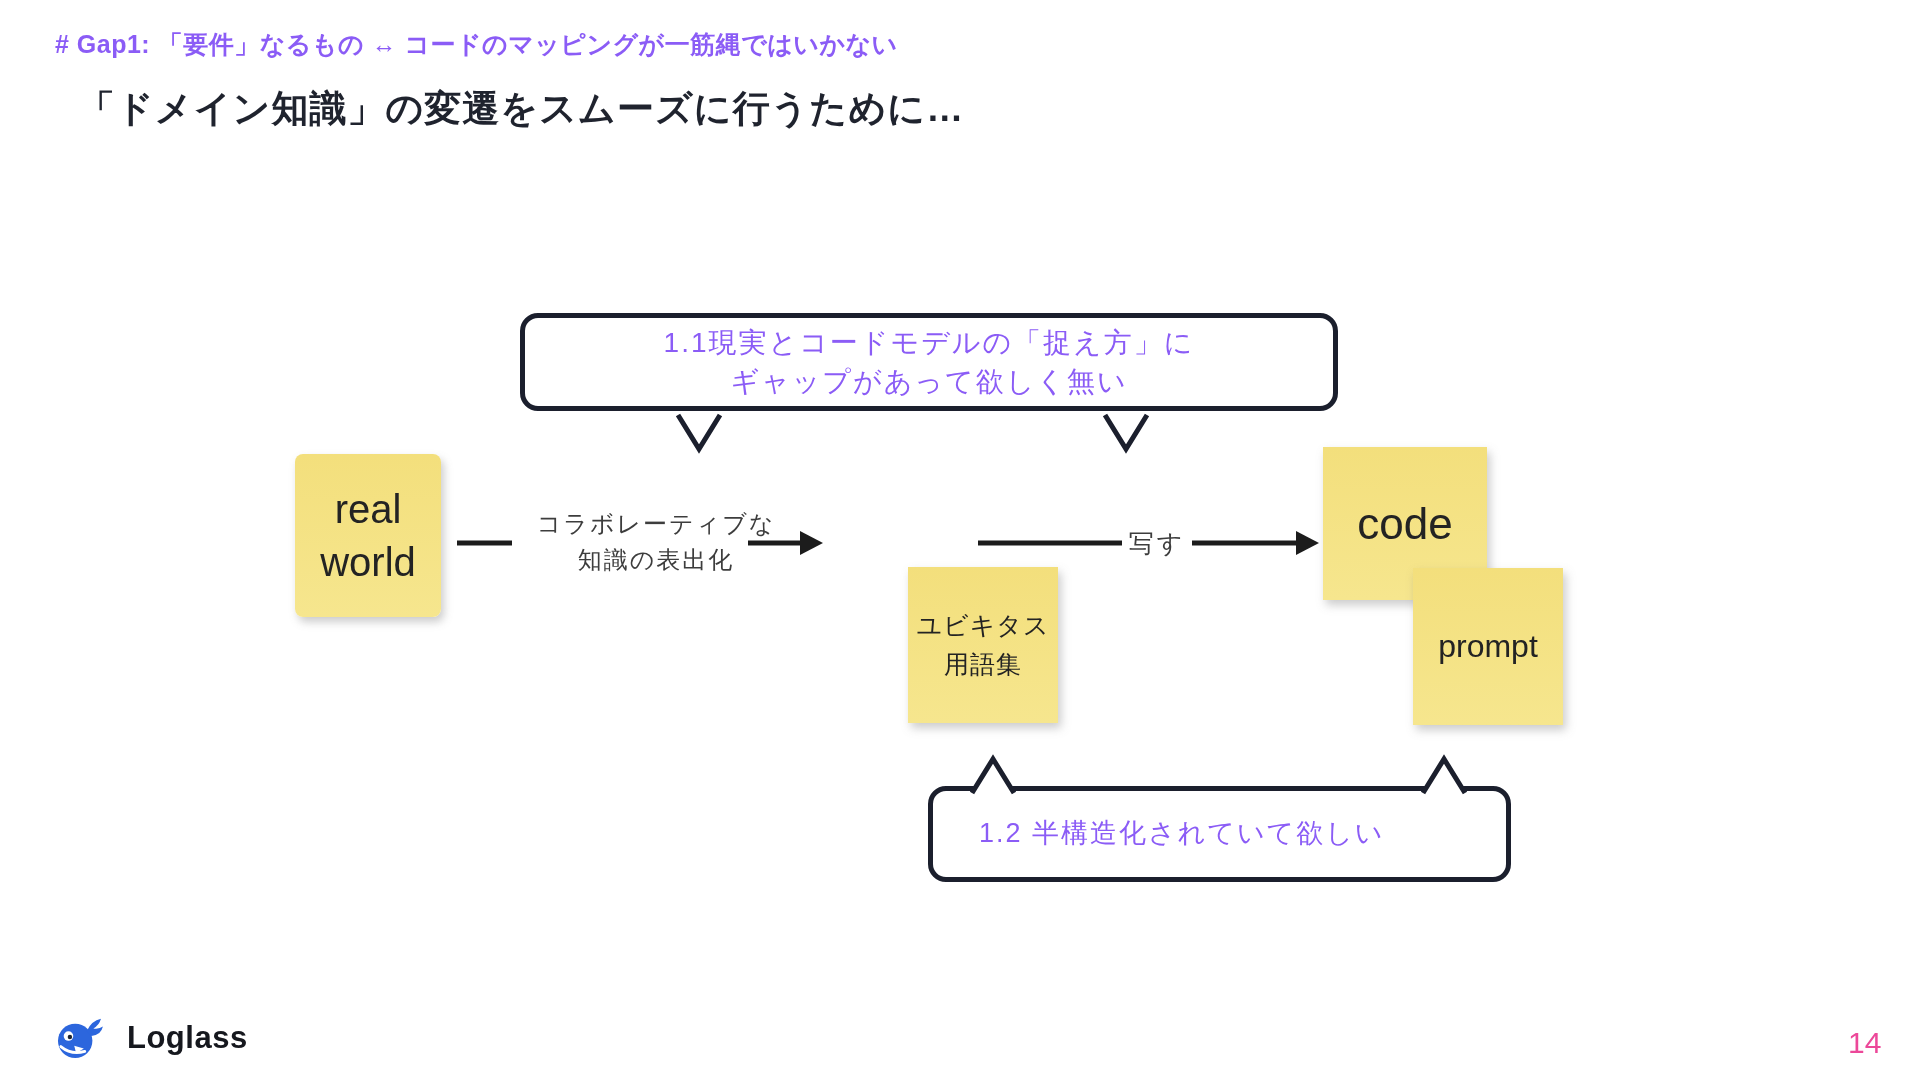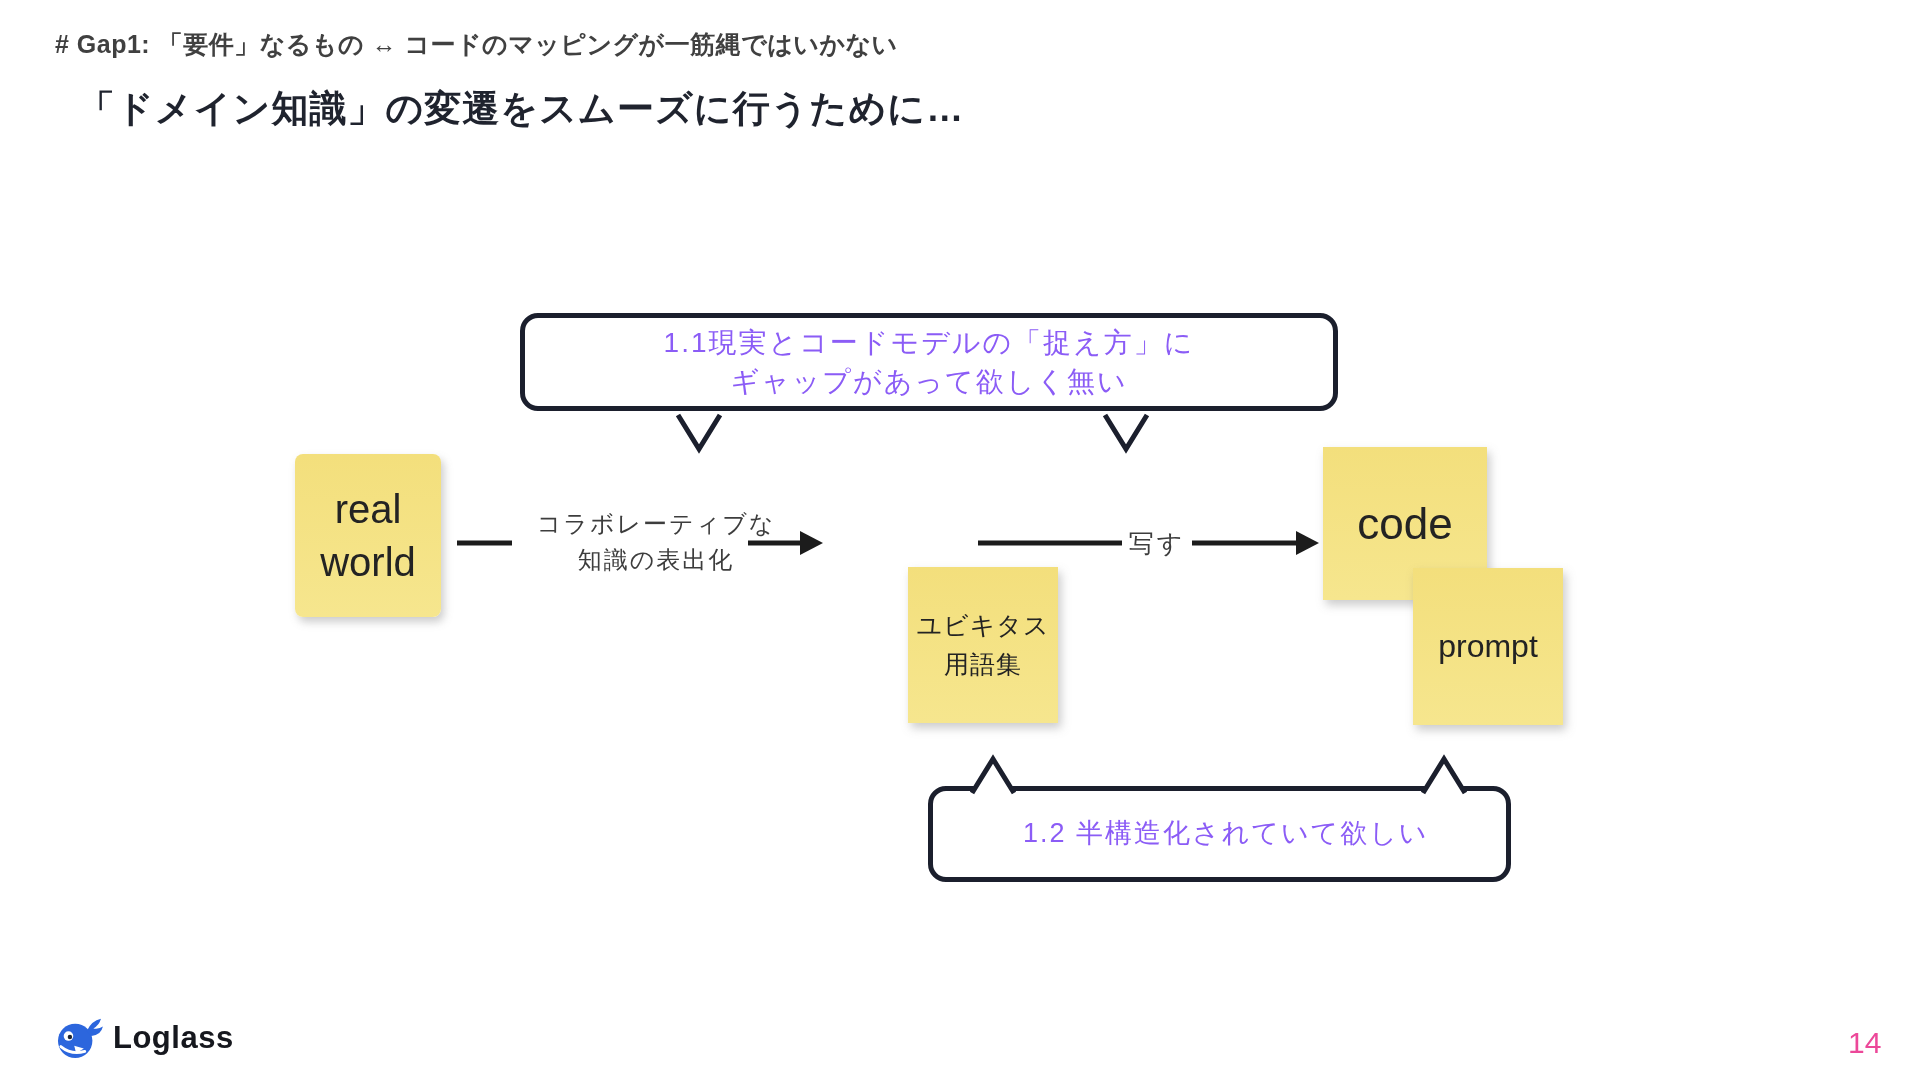--- a/index.html
+++ b/index.html
@@ -1,37 +1,37 @@
 <!DOCTYPE html>
 <html><head>
 <meta charset="utf-8">
 <style>
   html,body{margin:0;padding:0;background:#ffffff;}
   .slide{
     position:relative;width:1920px;height:1080px;background:#ffffff;overflow:hidden;
     font-family:"Liberation Sans","DejaVu Sans",sans-serif;color:#1f232e;
   }
   .header-note{
-    position:absolute;left:55px;top:28px;font-size:25px;font-weight:600;color:#404040;letter-spacing:0.5px;
+    position:absolute;left:55px;top:28px;font-size:25px;font-weight:600;color:#8b5cf6;letter-spacing:0.5px;
   }
   .page-title{
     position:absolute;left:78px;top:84px;font-size:37px;font-weight:800;color:#1f232e;letter-spacing:1px;
   }
   
   .callout{
     position:absolute;background:#ffffff;border:5px solid #1b1f2d;border-radius:18px;
     box-sizing:border-box;display:flex;align-items:center;justify-content:center;z-index:2;
   }
   .callout-top{left:520px;top:313px;width:818px;height:98px;}
   .callout-bottom{left:928px;top:786px;width:583px;height:96px;justify-content:flex-start;}
   .callout-text{
     font-size:28px;font-weight:300;color:#8b5cf6;letter-spacing:2px;line-height:1.4;
     text-align:center;white-space:pre-line;
   }
-  .callout-bottom .callout-text{font-size:27px;text-align:left;padding-left:46px;margin-left:44px;}
+  .callout-bottom .callout-text{font-size:27px;text-align:left;padding-left:46px;}
   .tail{position:absolute;width:44px;height:38px;z-index:3;}
   .tail svg{display:block;overflow:visible;}
   .tail-down-left{left:152px;top:97px;}
   .tail-down-right{left:579px;top:97px;}
   .tail-up-left{left:38px;top:-36px;}
   .tail-up-right{left:489px;top:-36px;}
   
   .sticky{
     position:absolute;background:linear-gradient(180deg,#f3df7c 0%,#f6e68e 100%);
     box-shadow:3px 5px 9px rgba(110,110,110,0.35);
@@ -44,21 +44,21 @@
   .sticky-code{left:1323px;top:447px;width:164px;height:153px;font-size:44px;}
   .sticky-prompt{left:1413px;top:568px;width:150px;height:157px;font-size:32px;z-index:4;}
   
   .arrow-layer{position:absolute;left:0;top:0;width:1920px;height:1080px;z-index:1;pointer-events:none;}
   .arrow-label{
     position:absolute;color:#3d3d3d;font-weight:400;text-align:center;white-space:pre-line;z-index:2;
   }
   .arrow-label-collab{left:531px;top:506px;width:250px;font-size:24px;line-height:1.5;letter-spacing:2px;}
   .arrow-label-transcribe{left:1120px;top:527px;width:74px;font-size:25px;letter-spacing:3px;}
   
-  .footer-logo{position:absolute;left:55px;top:1016px;display:flex;align-items:center;gap:10px;}
+  .footer-logo{position:absolute;left:55px;top:1016px;display:flex;align-items:center;gap:24px;}
   .footer-logo-text{font-size:31px;font-weight:800;color:#16181e;letter-spacing:0.5px;}
   .page-number{position:absolute;left:1848px;top:1026px;font-size:30px;color:#ec4899;}
 </style>
 </head>
 <body>
 
 <div class="slide">
 
   <div class="header-note"># Gap1: 「要件」なるもの ↔ コードのマッピングが一筋縄ではいかない</div>
   <div class="page-title">「ドメイン知識」の変遷をスムーズに行うために…</div>

